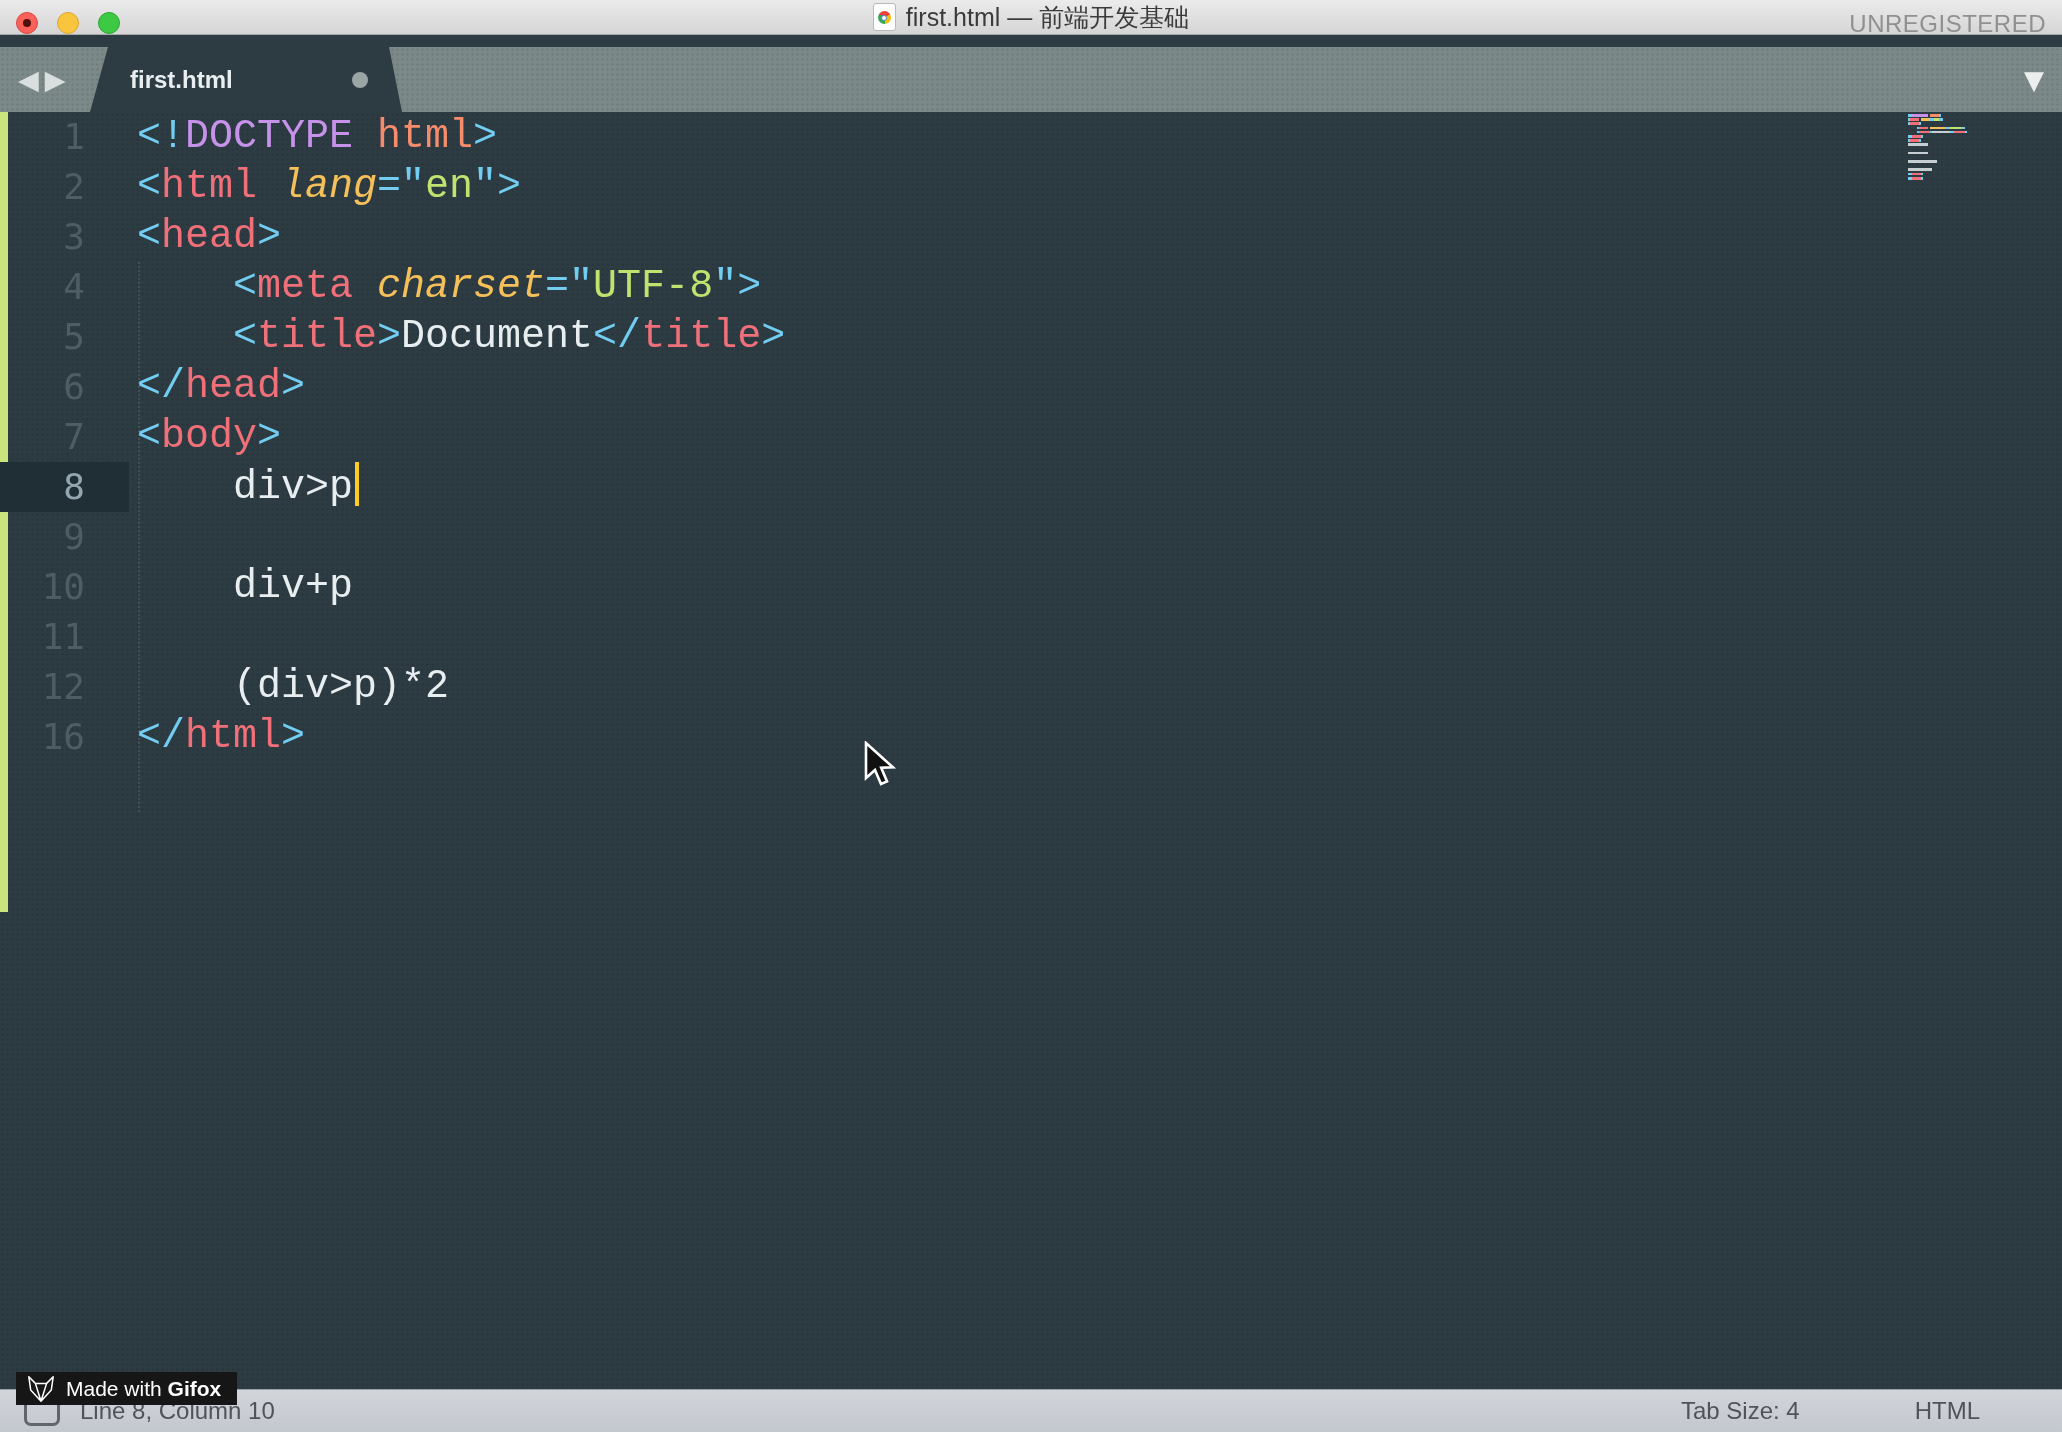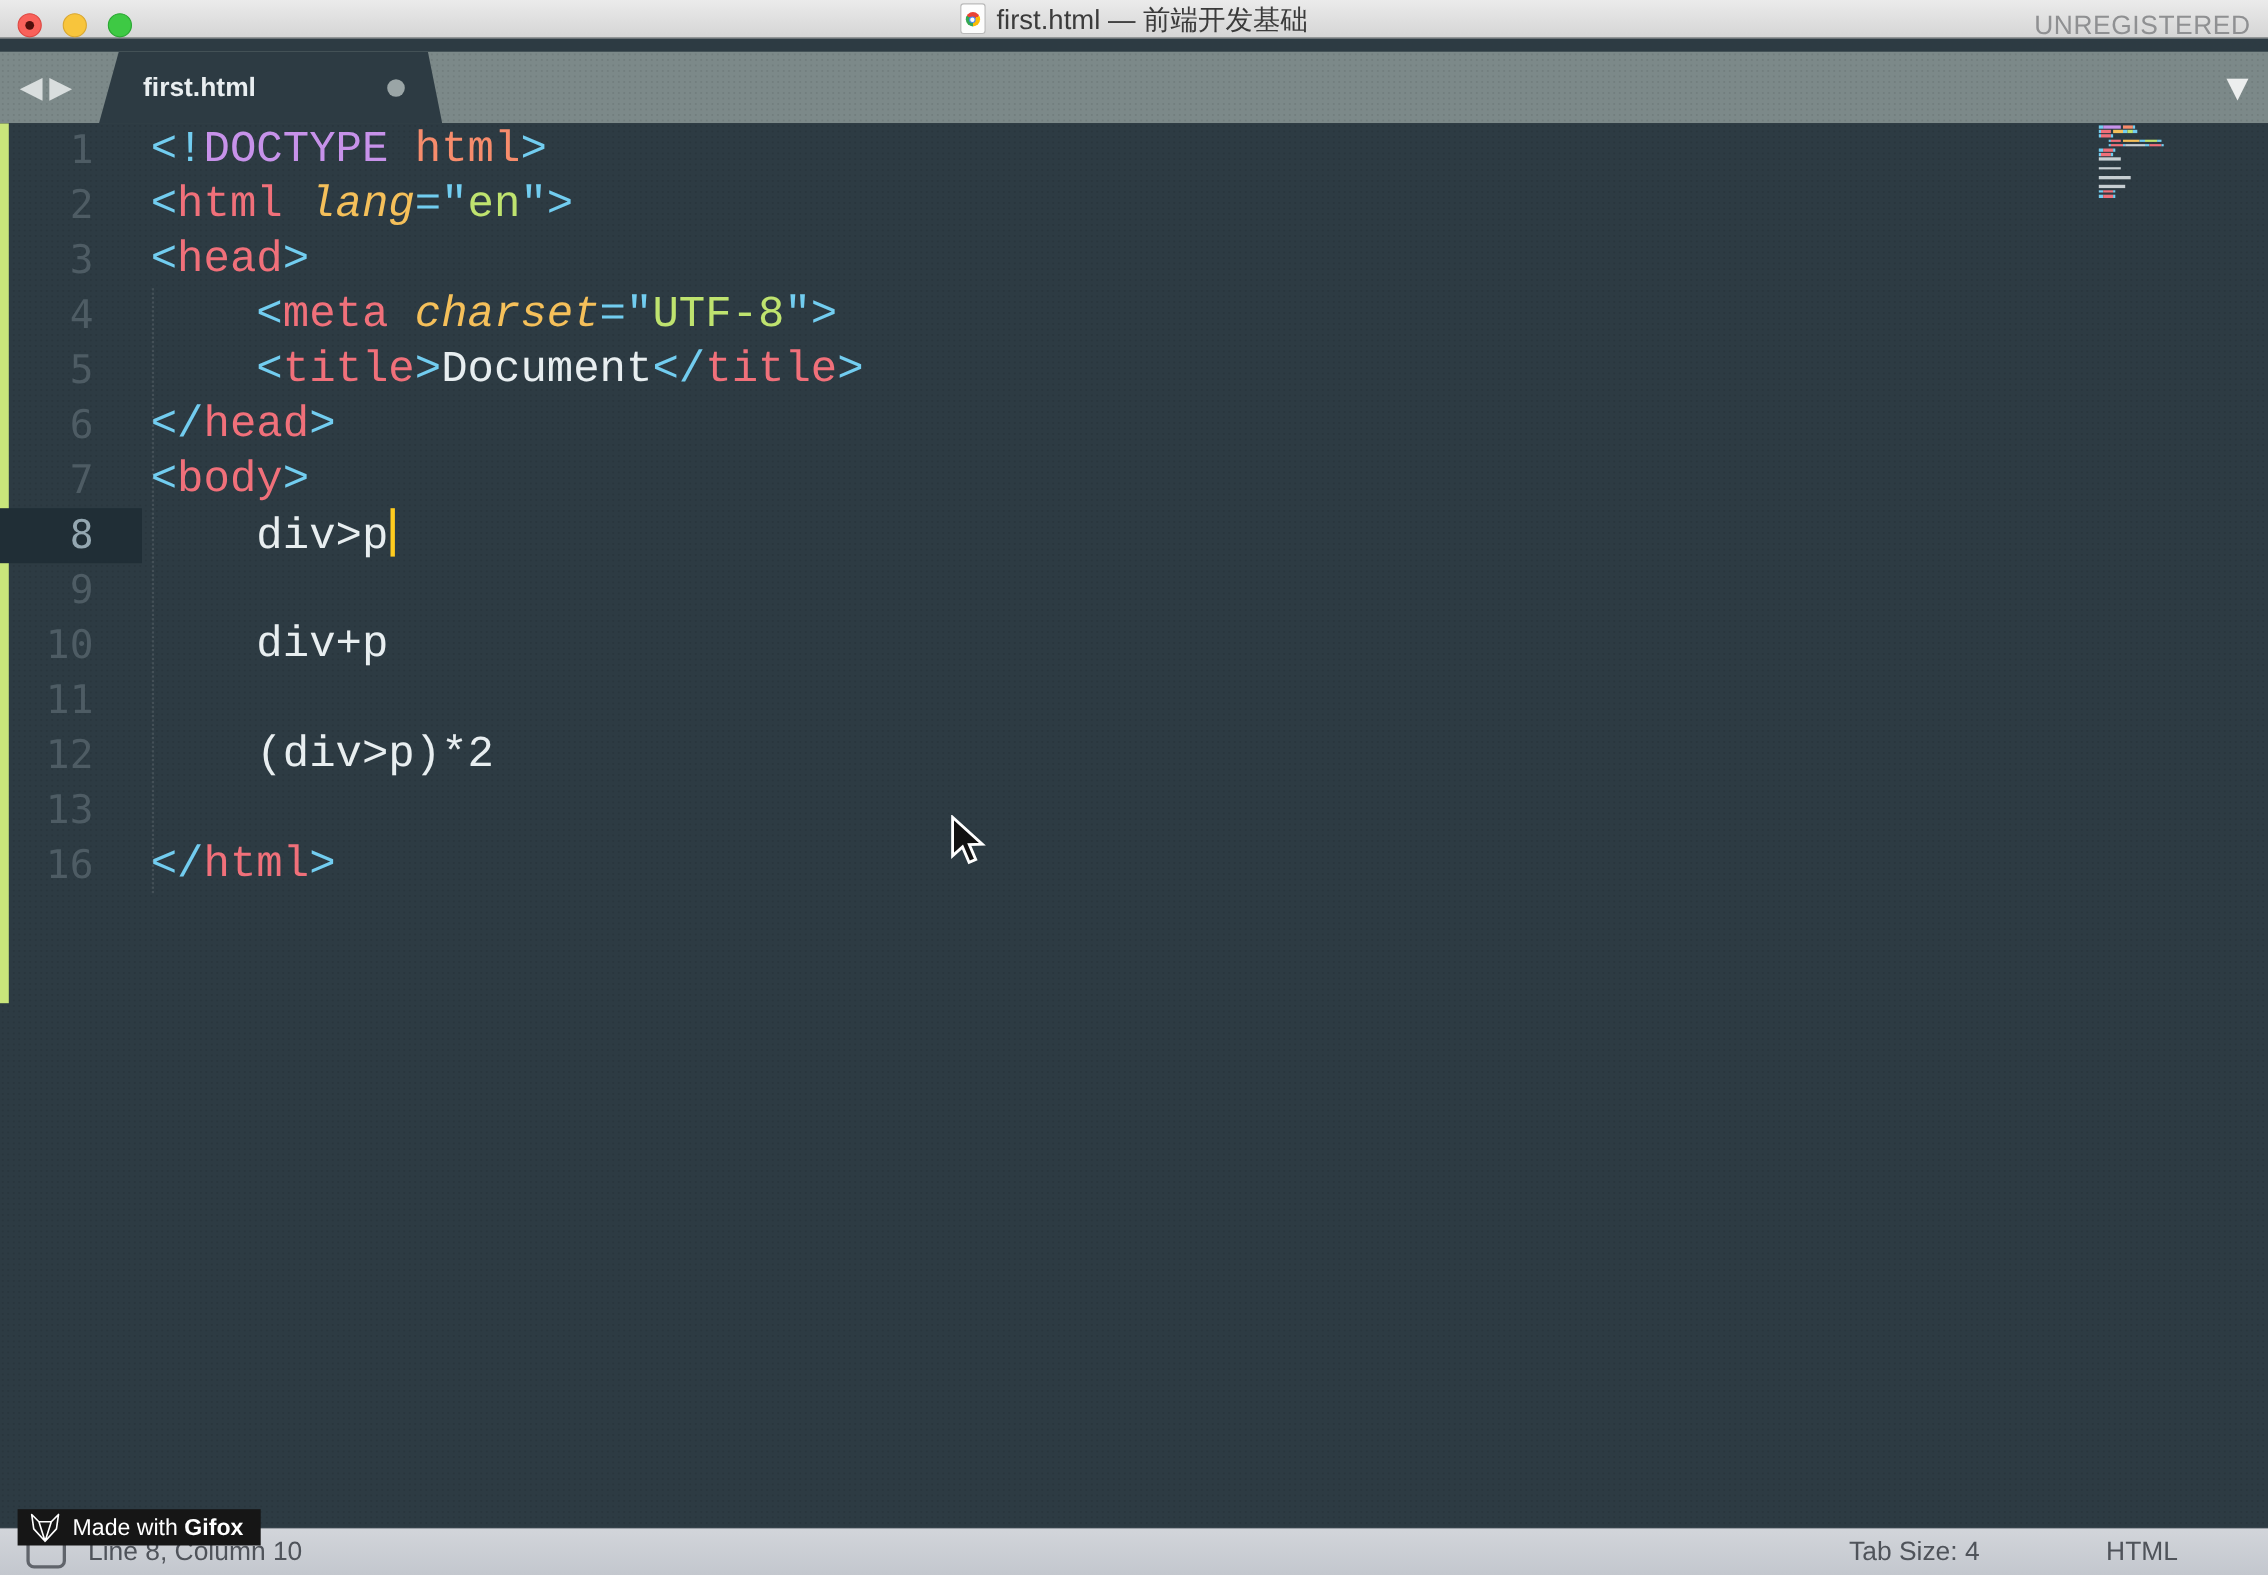--- a/index.html
+++ b/index.html
@@ -188,24 +188,20 @@
         <div class="gutter">10</div>
         <div class="code-text"><span class="tok-tx">    div+p</span></div>
       </div>
       <div class="code-line">
         <div class="gutter">11</div>
         <div class="code-text"></div>
       </div>
       <div class="code-line">
         <div class="gutter">12</div>
         <div class="code-text"><span class="tok-tx">    (div&gt;p)*2</span></div>
-      </div>
-      <div class="code-line">
-        <div class="gutter">13</div>
-        <div class="code-text"></div>
       </div>
       <div class="code-line">
         <div class="gutter">16</div>
         <div class="code-text"><span class="tok-pu">&lt;/</span><span class="tok-tg">html</span><span class="tok-pu">&gt;</span></div>
       </div>
     </div>
   <div class="indent-guide"></div>
   <div class="minimap" id="minimap">
       <div class="mm-row"><span class="mm-seg mm-pu" style="width: 4.4px;"></span><span class="mm-seg mm-pp" style="width: 15.4px;"></span><span class="mm-seg mm-sp" style="width: 2.2px;"></span><span class="mm-seg mm-or" style="width: 8.8px;"></span><span class="mm-seg mm-pu" style="width: 2.2px;"></span></div>
       <div class="mm-row"><span class="mm-seg mm-pu" style="width: 2.2px;"></span><span class="mm-seg mm-tg" style="width: 8.8px;"></span><span class="mm-seg mm-sp" style="width: 2.2px;"></span><span class="mm-seg mm-at" style="width: 8.8px;"></span><span class="mm-seg mm-pu" style="width: 4.4px;"></span><span class="mm-seg mm-st" style="width: 4.4px;"></span><span class="mm-seg mm-pu" style="width: 4.4px;"></span></div>

